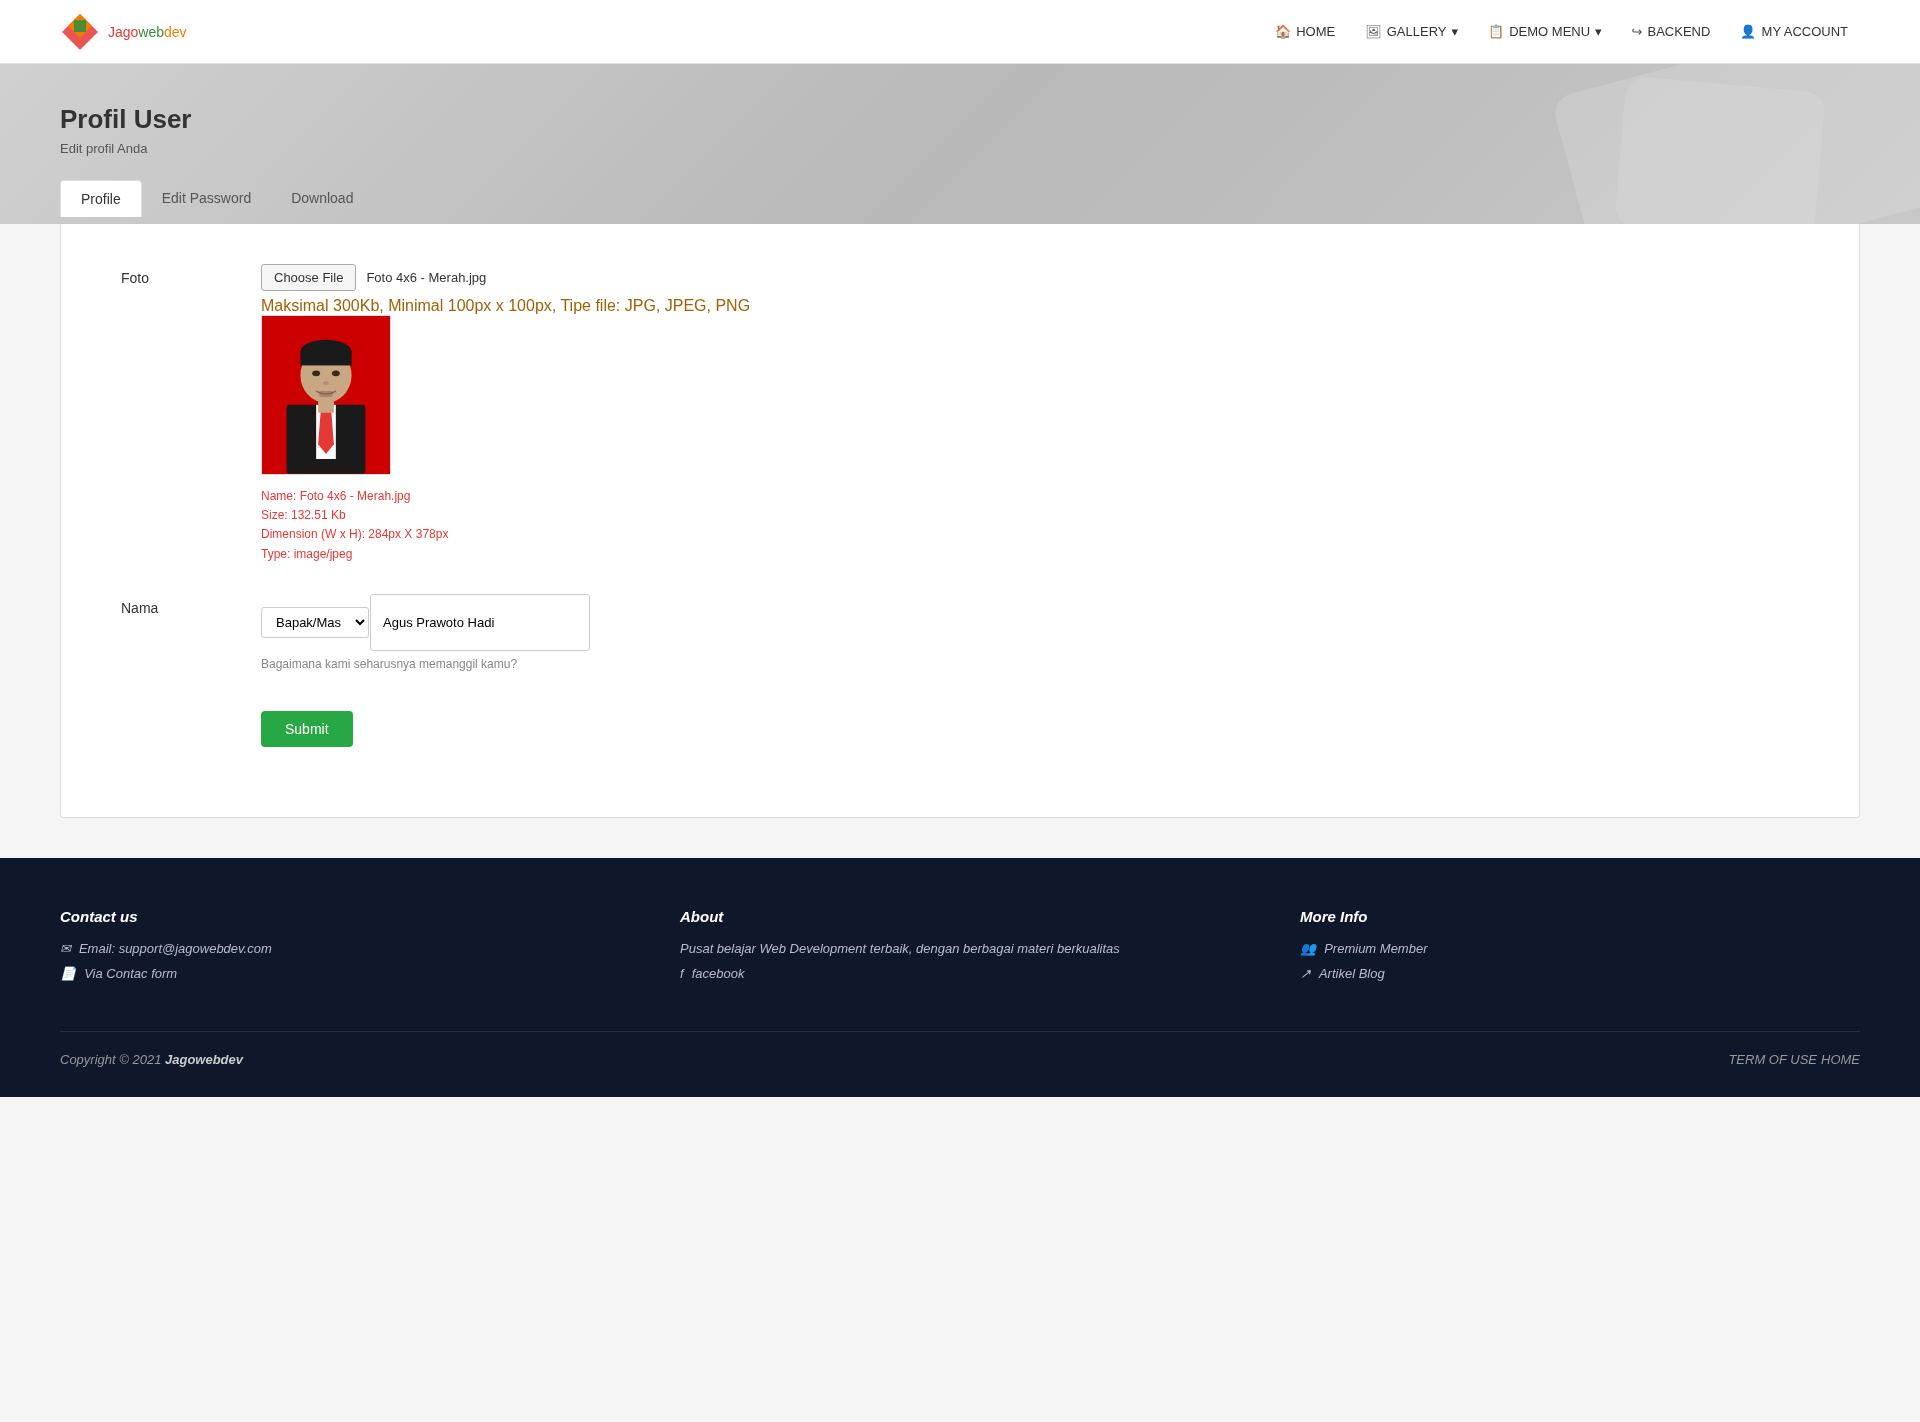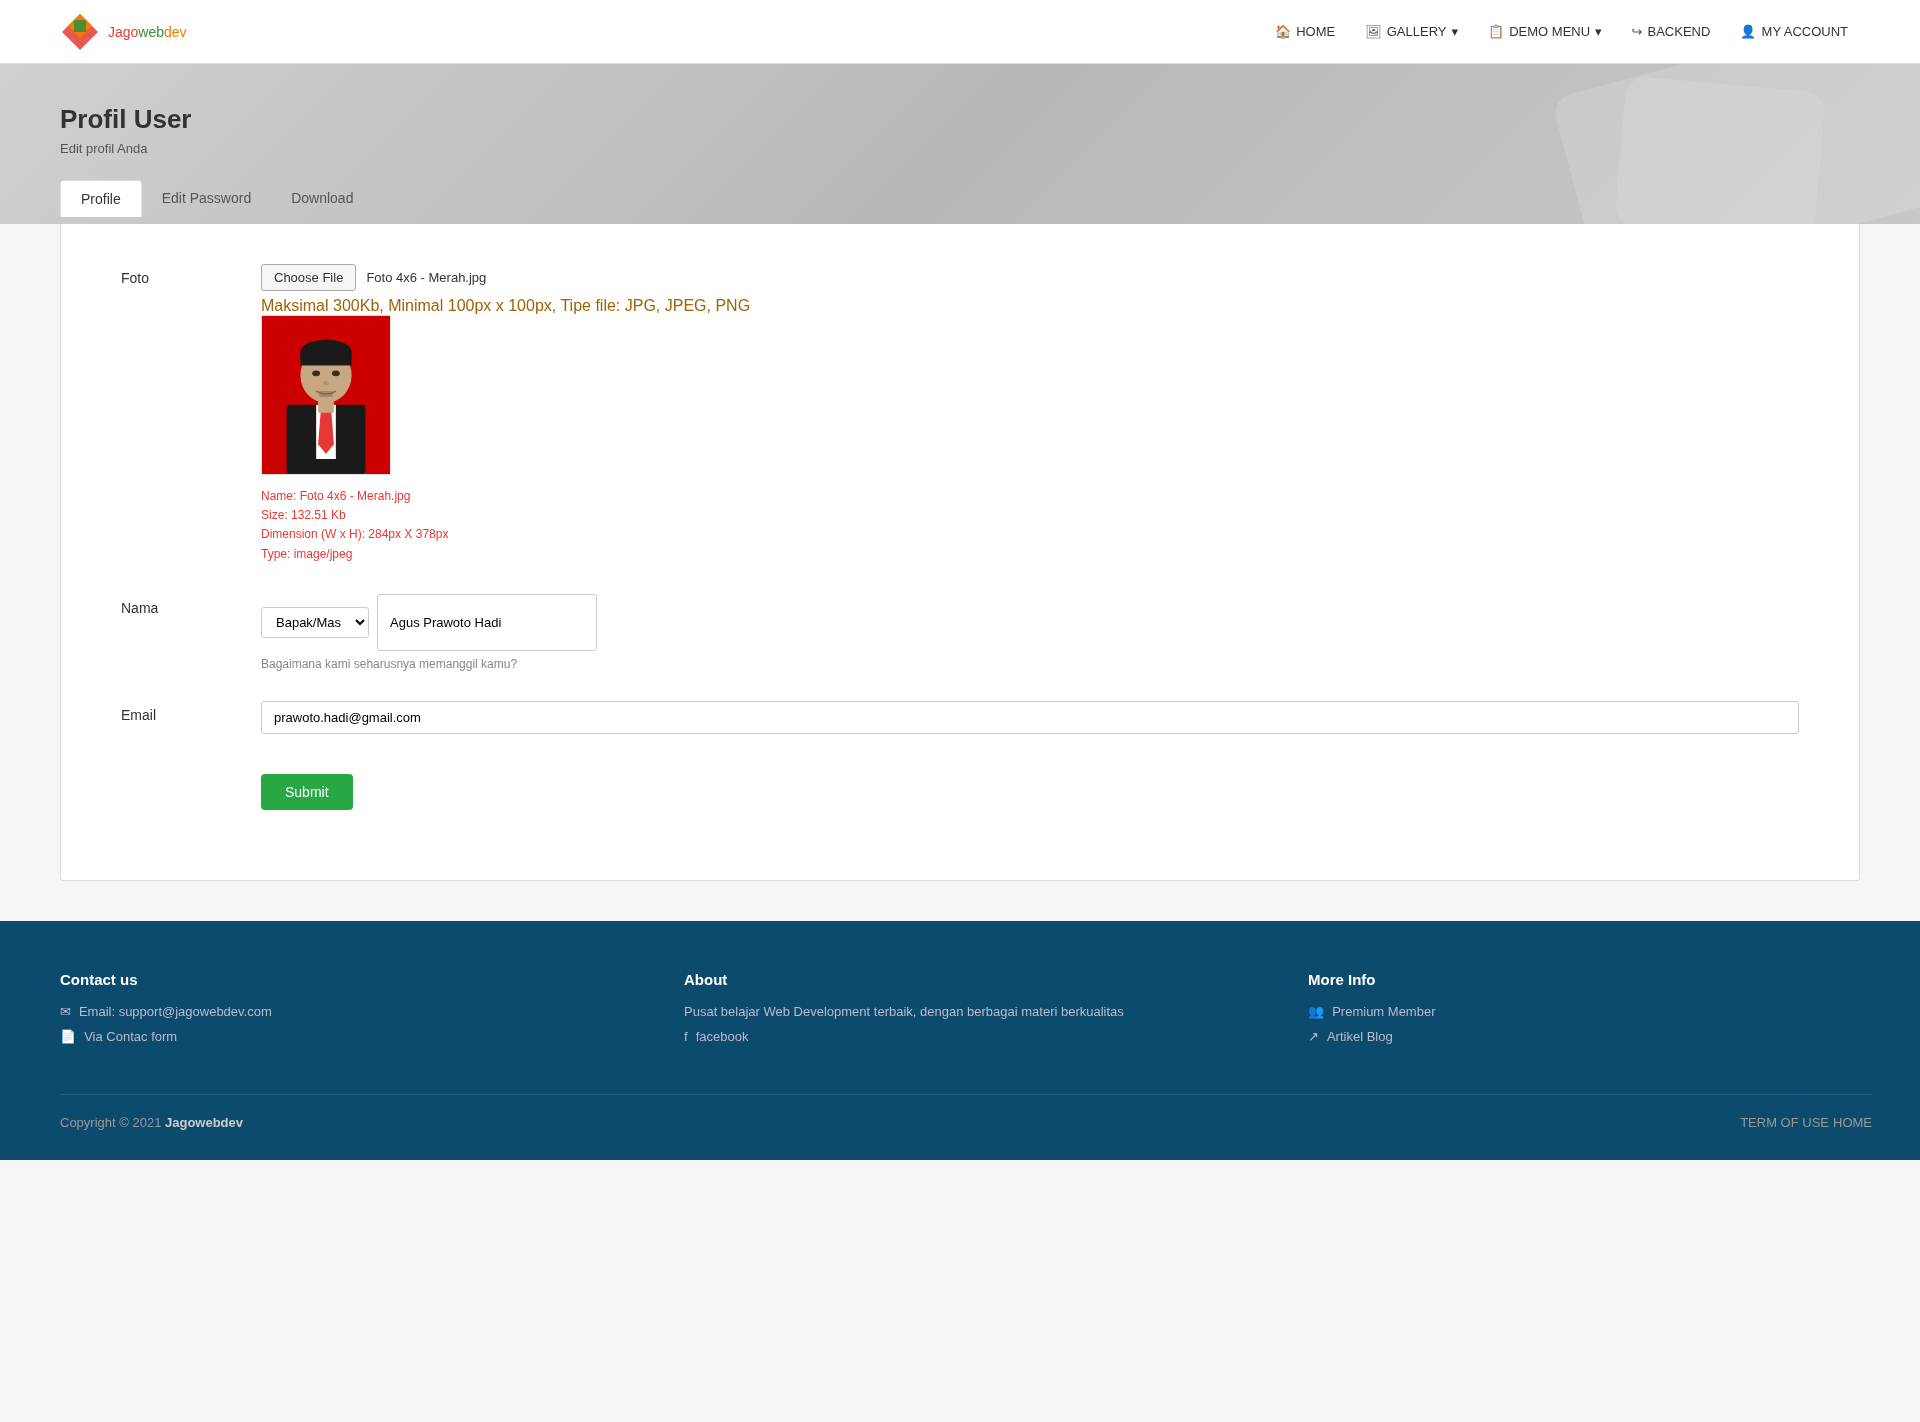--- a/index.html
+++ b/index.html
@@ -179,21 +179,21 @@
       font-size: 12px;
       color: #e53935;
       line-height: 1.6;
     }
     .file-info-text span { display: block; }
 
     
     .nama-row {
       display: flex;
       align-items: center;
-      gap: 8px;
+      gap: 1px;
       margin-bottom: 6px;
     }
     .salutation-select {
       padding: 6px 10px;
       border: 1px solid #ccc;
       border-radius: 3px;
       font-size: 13px;
       background: #fff;
       cursor: pointer;
     }
@@ -225,23 +225,24 @@
       border: none;
       padding: 10px 24px;
       border-radius: 4px;
       font-size: 14px;
       cursor: pointer;
       margin-top: 10px;
     }
 
     
     .footer {
-      background: #0c4a6e;
+      background: #0f172a;
       color: #ccc;
-      padding: 50px 48px 30px 60px;
+      padding: 50px 60px 30px 60px;
+      font-style: italic;
     }
     .footer-columns {
       display: flex;
       gap: 60px;
       margin-bottom: 40px;
     }
     .footer-col { flex: 1; }
     .footer-col-title {
       font-size: 15px;
       font-weight: 700;
@@ -398,26 +399,20 @@
         <select class="salutation-select">
           <option>Bapak/Mas</option>
           <option>Ibu/Mbak</option>
         </select>
         <input type="text" class="name-input" value="Agus Prawoto Hadi" style="">
       </div>
       <p class="name-hint">Bagaimana kami seharusnya memanggil kamu?</p>
     </div>
   </div>
 
-  <div class="form-row">
-    <div class="form-label">Email</div>
-    <div class="form-field">
-      <input type="email" class="email-input" value="prawoto.hadi@gmail.com" style="">
-    </div>
-  </div>
 
   <div class="form-row form-divider">
     <div class="form-label"></div>
     <div class="form-field">
       <button class="submit-btn">Submit</button>
     </div>
   </div>
 
 </div>
 

